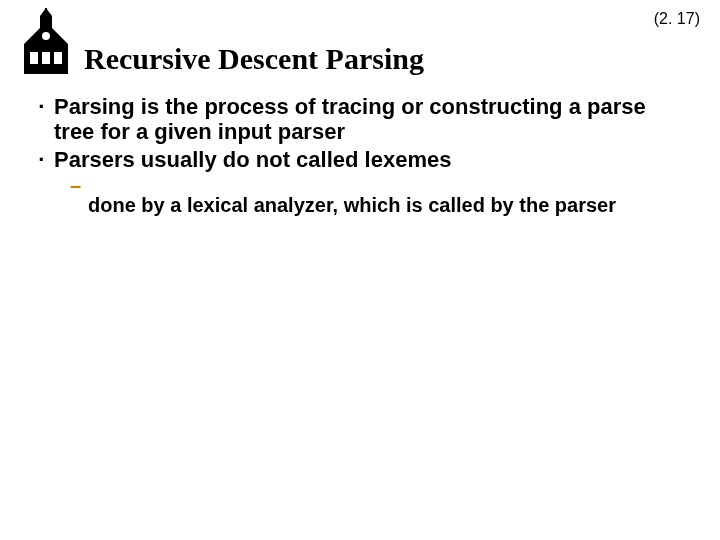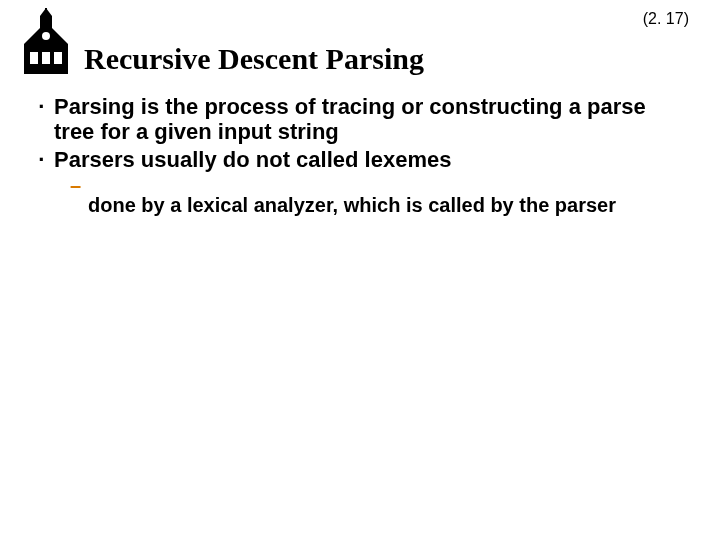--- a/index.html
+++ b/index.html
@@ -14,21 +14,21 @@
   }
   .slide {
     position: relative;
     width: 720px;
     height: 540px;
     box-sizing: border-box;
   }
   .page-number {
     position: absolute;
     top: 10px;
-    right: 31px;
+    right: 20px;
     font-size: 16px;
     font-family: Arial, Helvetica, sans-serif;
   }
   .header {
     position: absolute;
     top: 8px;
     left: 18px;
     display: flex;
     align-items: center;
   }
@@ -106,21 +106,21 @@
 
         <circle cx="28" cy="28" r="4" fill="#fff"></circle>
       </svg>
     </div>
     <div class="title">Recursive Descent Parsing</div>
   </div>
 
   <div class="body">
     <div class="bullet">
       <div class="dot">·</div>
-      <div class="text">Parsing is the process of tracing or constructing a parse tree for a given input string</div>
+      <div class="text">Parsing is the process of tracing or constructing a parse tree for a given input parser</div>
     </div>
     <div class="bullet">
       <div class="dot">·</div>
       <div class="text">Parsers usually do not called lexemes</div>
     </div>
     <div class="sub">
       <div class="dash">–</div>
       <div class="text">done by a lexical analyzer, which is called by the parser</div>
     </div>
   </div>

